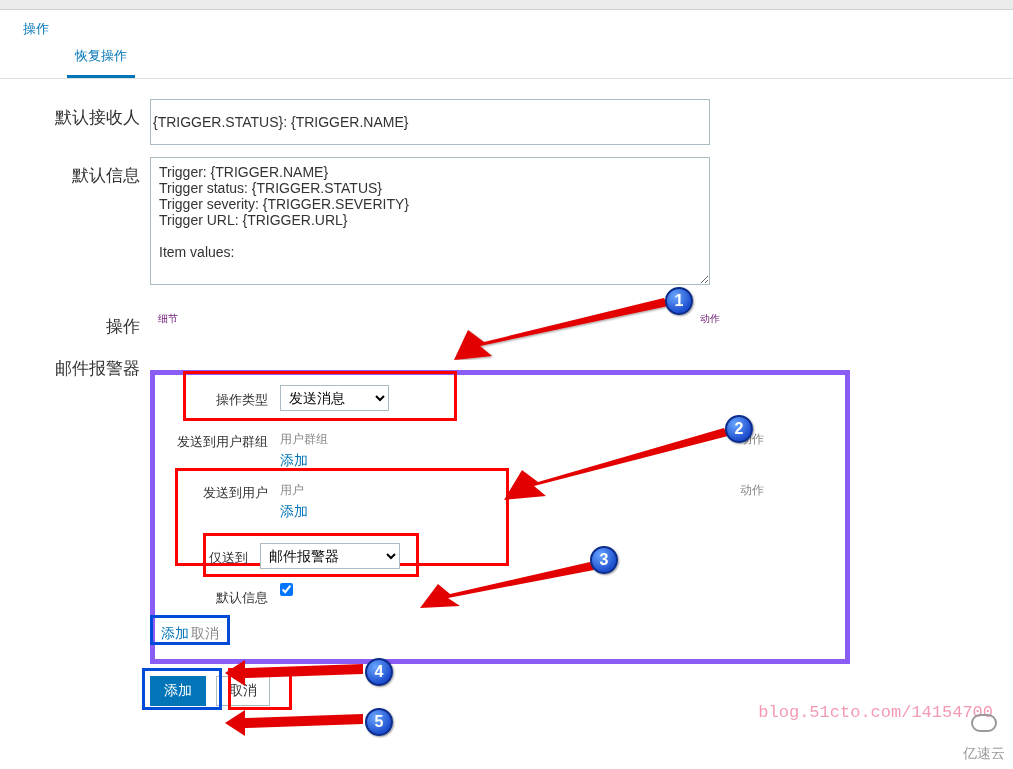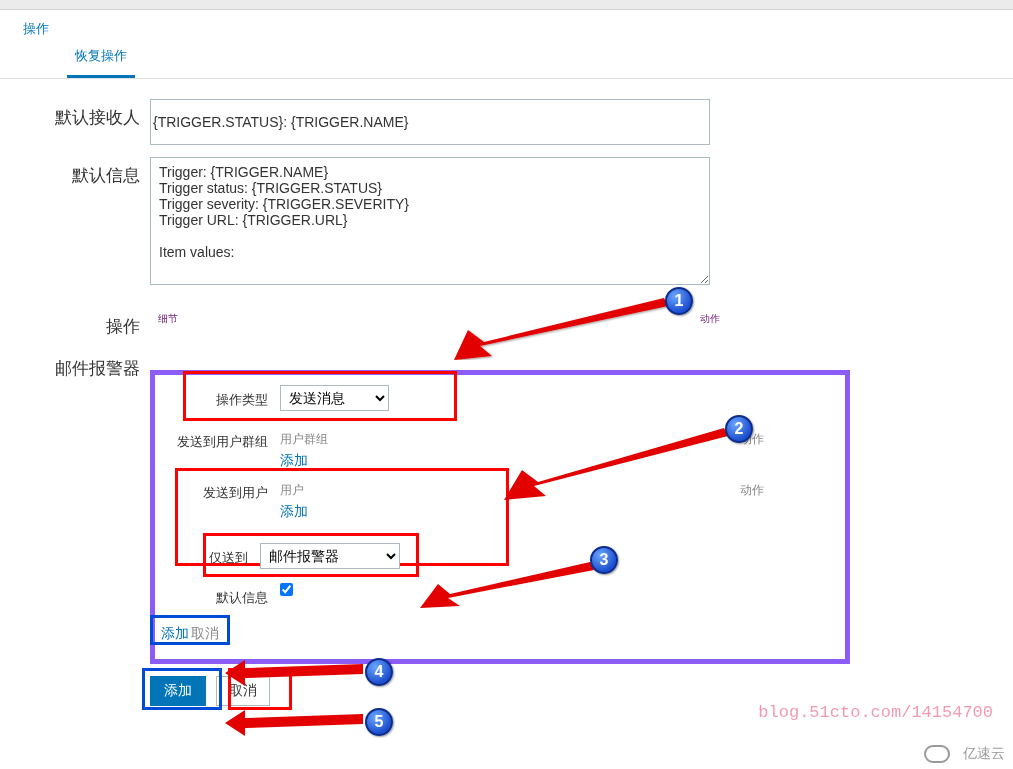--- a/index.html
+++ b/index.html
@@ -35,21 +35,21 @@
   .btn-primary { background: #0275b8; color: #fff; border: 0; padding: 6px 14px; font-size: 14px; cursor: pointer; }
   .btn-secondary { background: #fff; color: #333; border: 1px solid #acbbc2; padding: 5px 12px; font-size: 14px; cursor: pointer; }
   .inline-links { display: flex; gap: 0; align-items: center; padding: 6px 0; }
   .inline-links span { margin-right: 2px; }
   .actions-row { display: flex; gap: 10px; margin-top: 8px; margin-left: 140px; }
   .hl-red { outline: 3px solid #ff0000; outline-offset: -1px; position: relative; }
   .hl-blue { position: absolute; border: 3px solid #004bd8; pointer-events: none; }
   .num-badge { position: absolute; width: 28px; height: 28px; border-radius: 50%; background: radial-gradient(circle at 35% 30%, #6aa7ff, #1e4fcf 70%); border: 2px solid #0b2c8a; color: #fff; font-weight: bold; font-size: 16px; display: flex; align-items: center; justify-content: center; box-shadow: 1px 1px 2px rgba(0,0,0,0.4); z-index: 10; }
   .arrow { position: absolute; z-index: 9; pointer-events: none; }
   .watermark1 { position: absolute; right: 20px; bottom: 45px; color: #f39ab2; font-size: 17px; text-align: right; line-height: 1.3; font-family: 'Courier New', monospace; z-index: 5; }
-  .logo-area { position: absolute; right: 8px; bottom: 6px; display: flex; align-items: center; gap: 13px; color: #999; font-size: 14px; z-index: 5; }
+  .logo-area { position: absolute; right: 8px; bottom: 6px; display: flex; align-items: center; gap: 13px; color: #999; font-size: 14px; z-index: 5; flex-direction: column; }
   .cloud-icon { width: 26px; height: 18px; border: 2px solid #999; border-radius: 10px; position: relative; display: inline-block; }
 </style>
 </head>
 <body>
 
 <div class="top-strip"></div>
 
 <div class="tabs">
   <div class="tab">操作</div>
   <div class="tab active">恢复操作</div>

